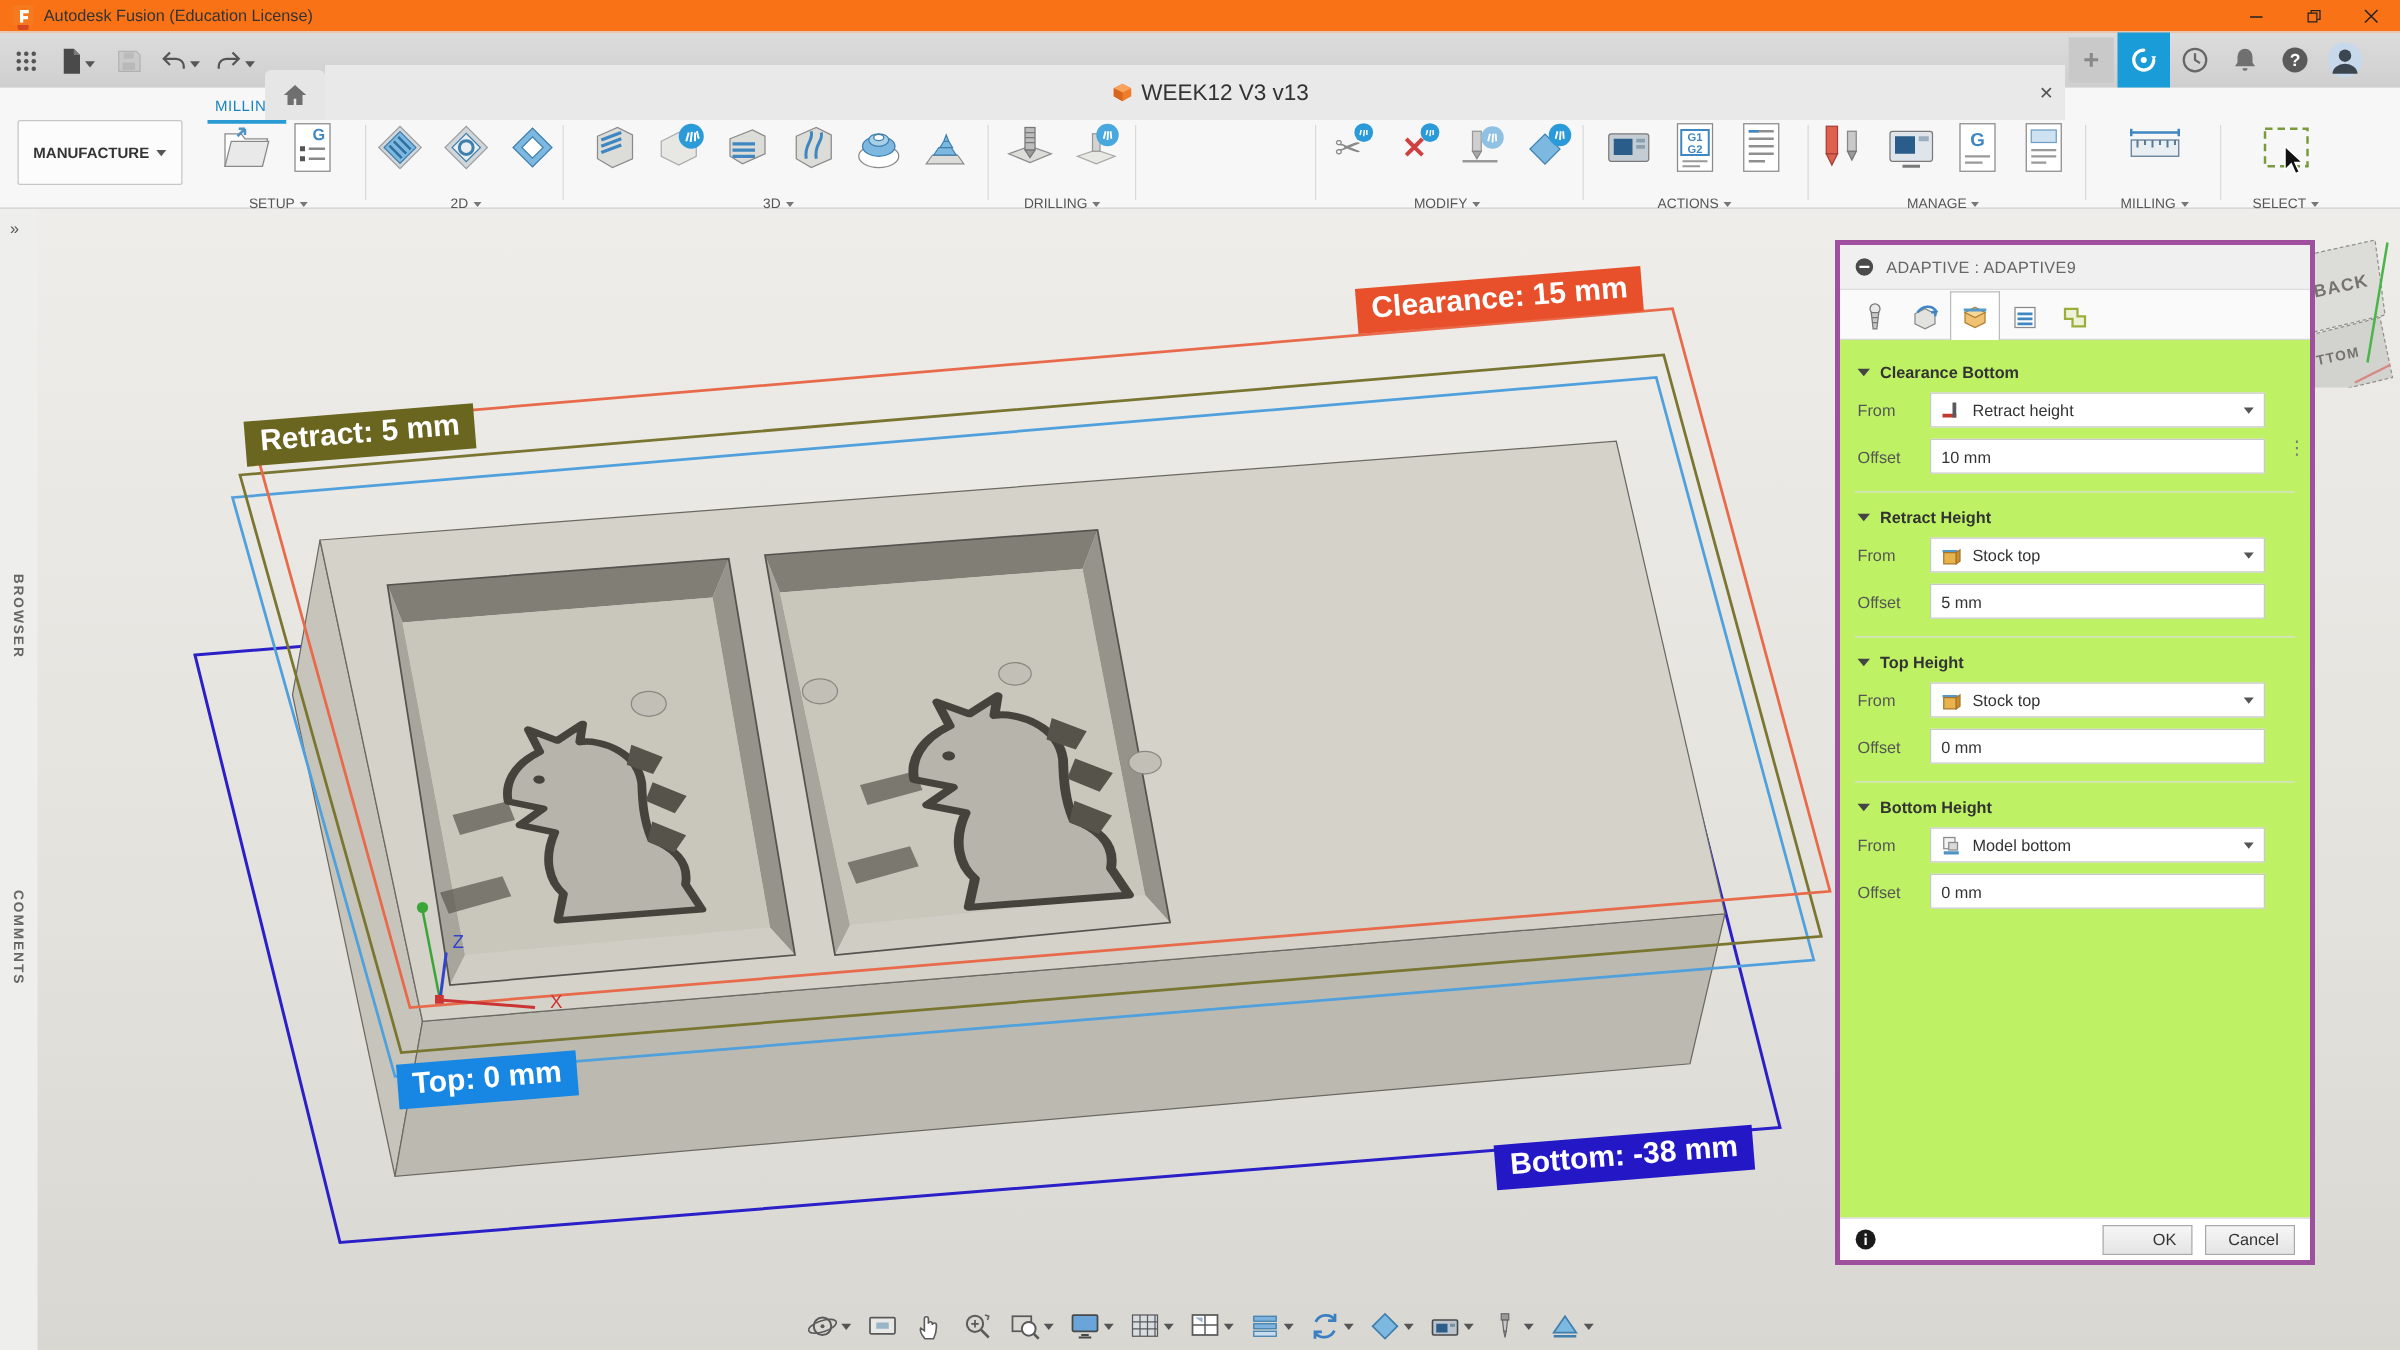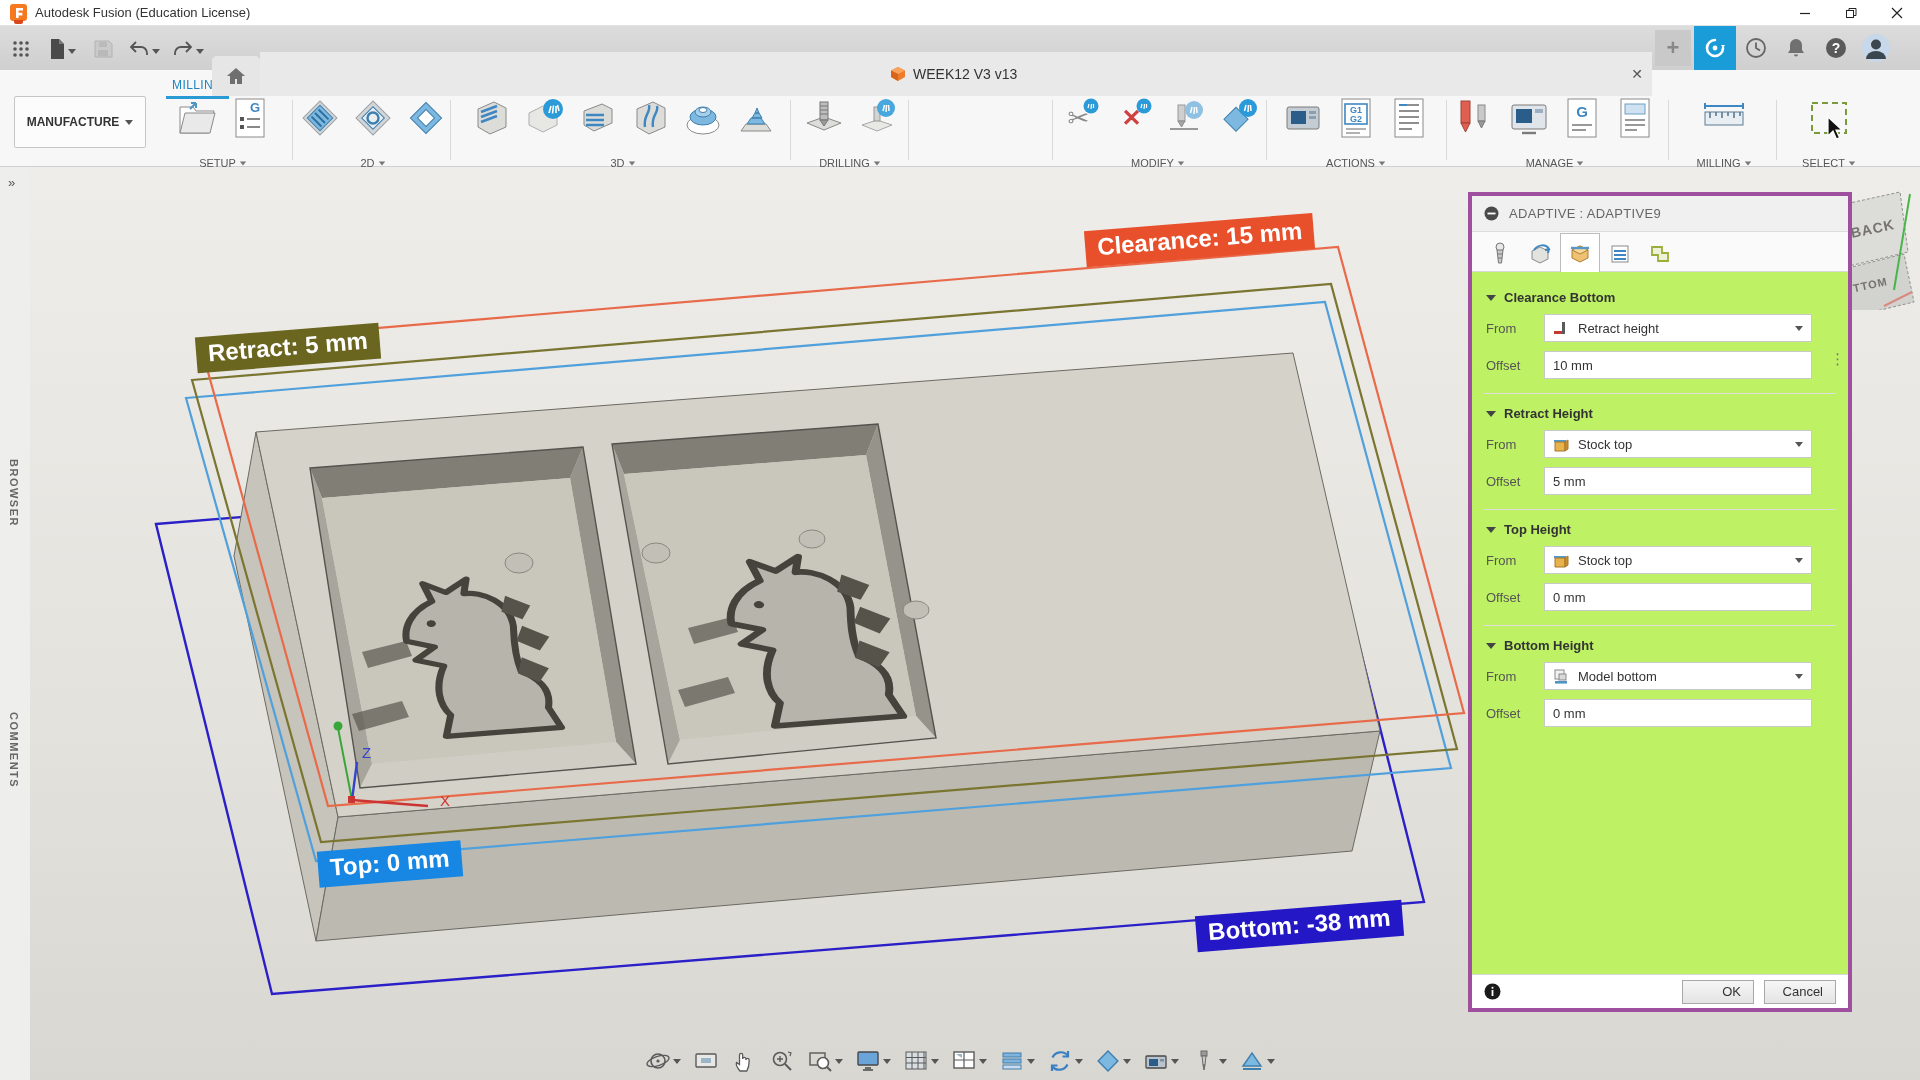--- a/index.html
+++ b/index.html
@@ -1,37 +1,37 @@
 <!DOCTYPE html>
 <html><head>
 <meta charset="utf-8">
 <style>
   * { box-sizing: border-box; margin: 0; padding: 0; }
   html,body { width:1920px; height:1080px; overflow:hidden;
     font-family:"Liberation Sans", sans-serif; background:#e4e3df; position:relative; }
 
   
-  .titlebar{position:absolute;top:0;left:0;width:1920px;height:26px;background:#ffffff;
+  .titlebar{position:absolute;top:0;left:0;width:1920px;height:26px;background:#f97316;
     border-bottom:1px solid #e2e2e2;display:flex;align-items:center;z-index:50;}
   .app-logo{width:17px;height:17px;background:#f5791f;border-radius:3px;margin:0 8px 0 10px;
     position:relative;flex:0 0 auto;}
   .app-logo:after{content:"";position:absolute;left:4px;bottom:-3px;width:9px;height:4px;background:#d8481f;border-radius:0 0 2px 2px;}
   .app-logo svg{position:absolute;left:0;top:0;}
   .title-text{font-size:13px;color:#333;}
   .win-btns{margin-left:auto;display:flex;height:26px;}
   .win-btn{width:46px;height:26px;display:flex;align-items:center;justify-content:center;cursor:default;}
   
   .qat{position:absolute;top:26px;left:0;width:1920px;height:44px;
     background:linear-gradient(#dcdcdc,#cfcfcf);z-index:49;}
   .qat-ic{position:absolute;top:10px;width:26px;height:26px;display:flex;align-items:center;justify-content:center;}
   .qat-caret{position:absolute;top:20px;width:8px;height:8px;color:#555;font-size:9px;}
   .caret-tri{width:0;height:0;border-left:4px solid transparent;border-right:4px solid transparent;border-top:5px solid #555;display:inline-block;}
   .home-tab{position:absolute;left:212px;top:30px;width:48px;height:40px;background:#e6e6e6;border-radius:5px 5px 0 0;display:flex;align-items:center;justify-content:center;}
   .doc-strip{position:absolute;left:260px;top:26px;width:1392px;height:44px;background:#e9e9e9;}
-  .doc-tab{position:absolute;left:630px;top:0;height:44px;display:flex;align-items:center;gap:7px;font-size:14px;color:#333;}
+  .doc-tab{position:absolute;left:630px;top:0;height:44px;display:flex;align-items:center;gap:7px;font-size:18px;color:#333;}
   .doc-close{position:absolute;left:1366px;top:11px;width:22px;height:22px;display:flex;align-items:center;justify-content:center;color:#555;font-size:14px;}
   .right-icons{position:absolute;top:26px;left:1652px;height:44px;display:flex;align-items:center;z-index:51;}
   .sq-btn{width:40px;height:44px;display:flex;align-items:center;justify-content:center;}
   .plus-btn{width:36px;height:36px;margin:4px 3px;background:#c9c9c9;display:flex;align-items:center;justify-content:center;color:#888;font-size:22px;font-weight:bold;}
   .blue-btn{width:42px;height:44px;background:#1a9cd8;display:flex;align-items:center;justify-content:center;}
 
   
   .ribbon{position:absolute;top:70px;left:0;width:1920px;height:97px;background:#f7f7f7;border-bottom:1px solid #cfcfcf;z-index:48;}
   .rtabs{position:absolute;left:172px;top:4px;display:flex;}
   .rtab{font-size:12px;color:#4a4a4a;letter-spacing:.4px;padding:4px 0 6px;margin-right:48px;position:relative;}

